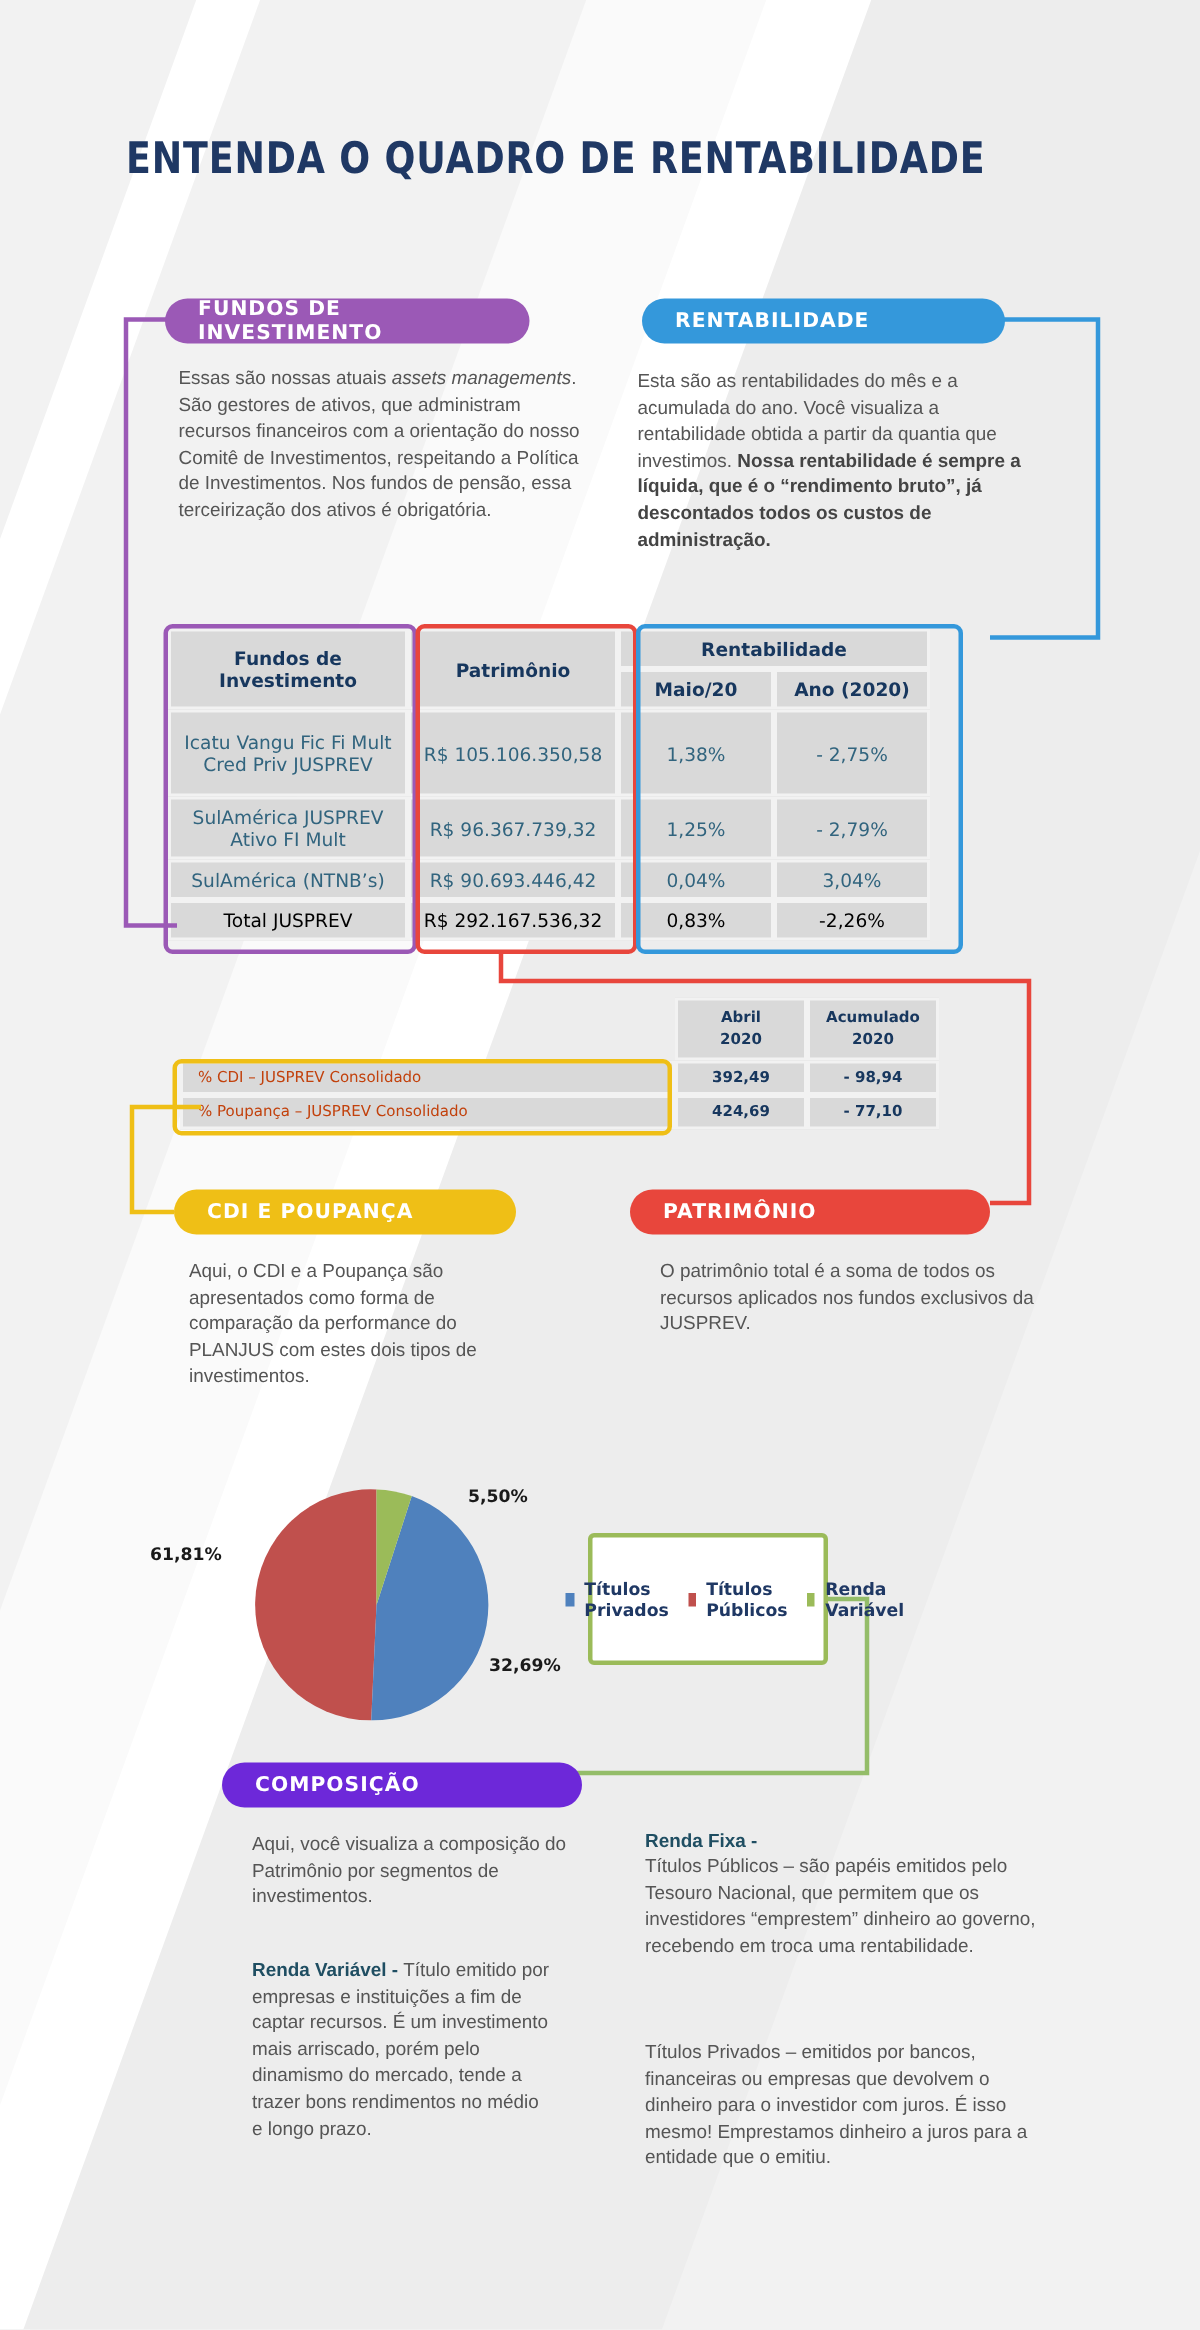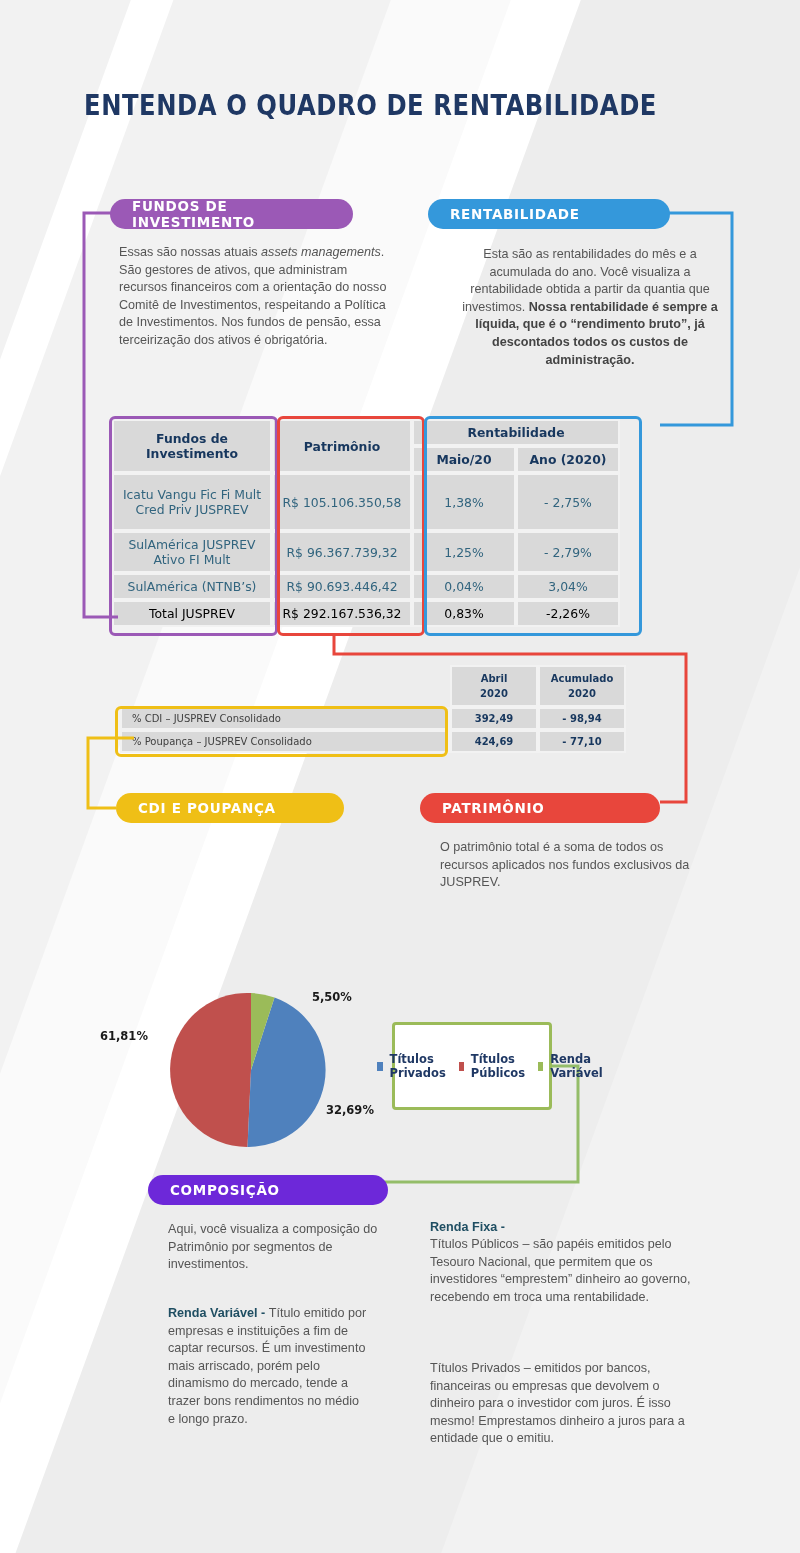--- a/index.html
+++ b/index.html
@@ -60,21 +60,21 @@
 
   .box-outline { position:absolute; border-radius: 6px; z-index: 4; pointer-events:none; }
 
   
   .tbl2 { position:absolute; border-collapse:separate; border-spacing:0; }
   .tbl2 td, .tbl2 th {
     background:#d9d9d9; color:#17375e; font-size:10px; font-weight:bold;
     text-align:center; border:2px solid #f2f2f2; padding:4px 6px;
     font-family:"DejaVu Sans", sans-serif;
   }
-  .tbl2 td.label { text-align:left; font-weight:normal; color:#404040; padding-left:10px; }
+  .tbl2 td.label { text-align:left; font-weight:normal; color:#c2410c; padding-left:10px; }
 
   .legend-box {
     position:absolute; background:#ffffff; border:3px solid #9BBB59;
     border-radius:4px; display:flex; flex-direction:row;
     justify-content:center; padding-left:40px; gap:9px; z-index:3;
   }
   .legend-row { display:flex; align-items:center; gap:7px;
     font-size:11.5px; font-weight:bold; color:#1f3864;
     font-family:"DejaVu Sans", sans-serif; }
   .swatch { width:9px; height:9px; display:inline-block; }
@@ -111,21 +111,21 @@
     <span>FUNDOS DE INVESTIMENTO</span>
   </div>
   <div class="body-text" style="left:119px; top:244px; width:272px;">
     <span>Essas são nossas atuais </span><i>assets</i>
     <i>managements</i><span>. São gestores de ativos, que administram recursos financeiros com a orientação do nosso Comitê de Investimentos, respeitando a Política de Investimentos. Nos fundos de pensão, essa terceirização dos ativos é obrigatória.</span>
   </div>
 
   <div class="tag" style="left:428px; top:199px; width:242px; background:#3498DB;">
     <span>RENTABILIDADE</span>
   </div>
-  <div class="body-text" style="left:452px; top:246px; width:276px;text-align:center;">
+  <div class="body-text" style="left:425px; top:246px; width:276px;">
     <span>Esta são as rentabilidades do mês e a acumulada do ano. Você visualiza a rentabilidade obtida a partir da quantia que investimos. </span><b>Nossa rentabilidade é sempre a líquida, que é o “rendimento bruto”, já descontados todos os custos de administração.</b>
   </div>
 
   <table class="tbl" style="left:112px; top:419px;">
     <tbody>
         <tr>
       <th rowspan="2" style="width:160px; height:48px;">Fundos de Investimento</th>
       <th rowspan="2" style="width:140px;">Patrimônio</th>
       <th colspan="2" style="width:208px; height:22px;">Rentabilidade</th>
     </tr>
@@ -195,20 +195,21 @@
       <td>424,69</td>
       <td>- 77,10</td>
     </tr>
   </tbody>
     </table>
   <div class="box-outline" style="left:115px; top:706px; width:333px; height:51px; border:3px solid #EFBF16;"></div>
 
   <div class="tag" style="left:116px; top:793px; width:228px; background:#EFBF16;">
     <span>CDI E POUPANÇA</span>
   </div>
+  <div class="body-text" style="left:126px; top:839px; width:222px;">Aqui, o CDI e a Poupança são apresentados como forma de comparação da performance do PLANJUS com estes dois tipos de investimentos.</div>
 
   <div class="tag" style="left:420px; top:793px; width:240px; background:#E8463C;">
     <span>PATRIMÔNIO</span>
   </div>
   <div class="body-text" style="left:440px; top:839px; width:270px;">O patrimônio total é a soma de todos os recursos aplicados nos fundos exclusivos da JUSPREV.</div>
 
   <svg style="position:absolute; left:156px; top:985px; width:190px; height:175px;" viewBox="0 0 190 175">
 
     <path d="M 95 85 L 95 8 A 77 77 0 1 0 91.5 161.9 Z" fill="#C0504D"></path>
 

